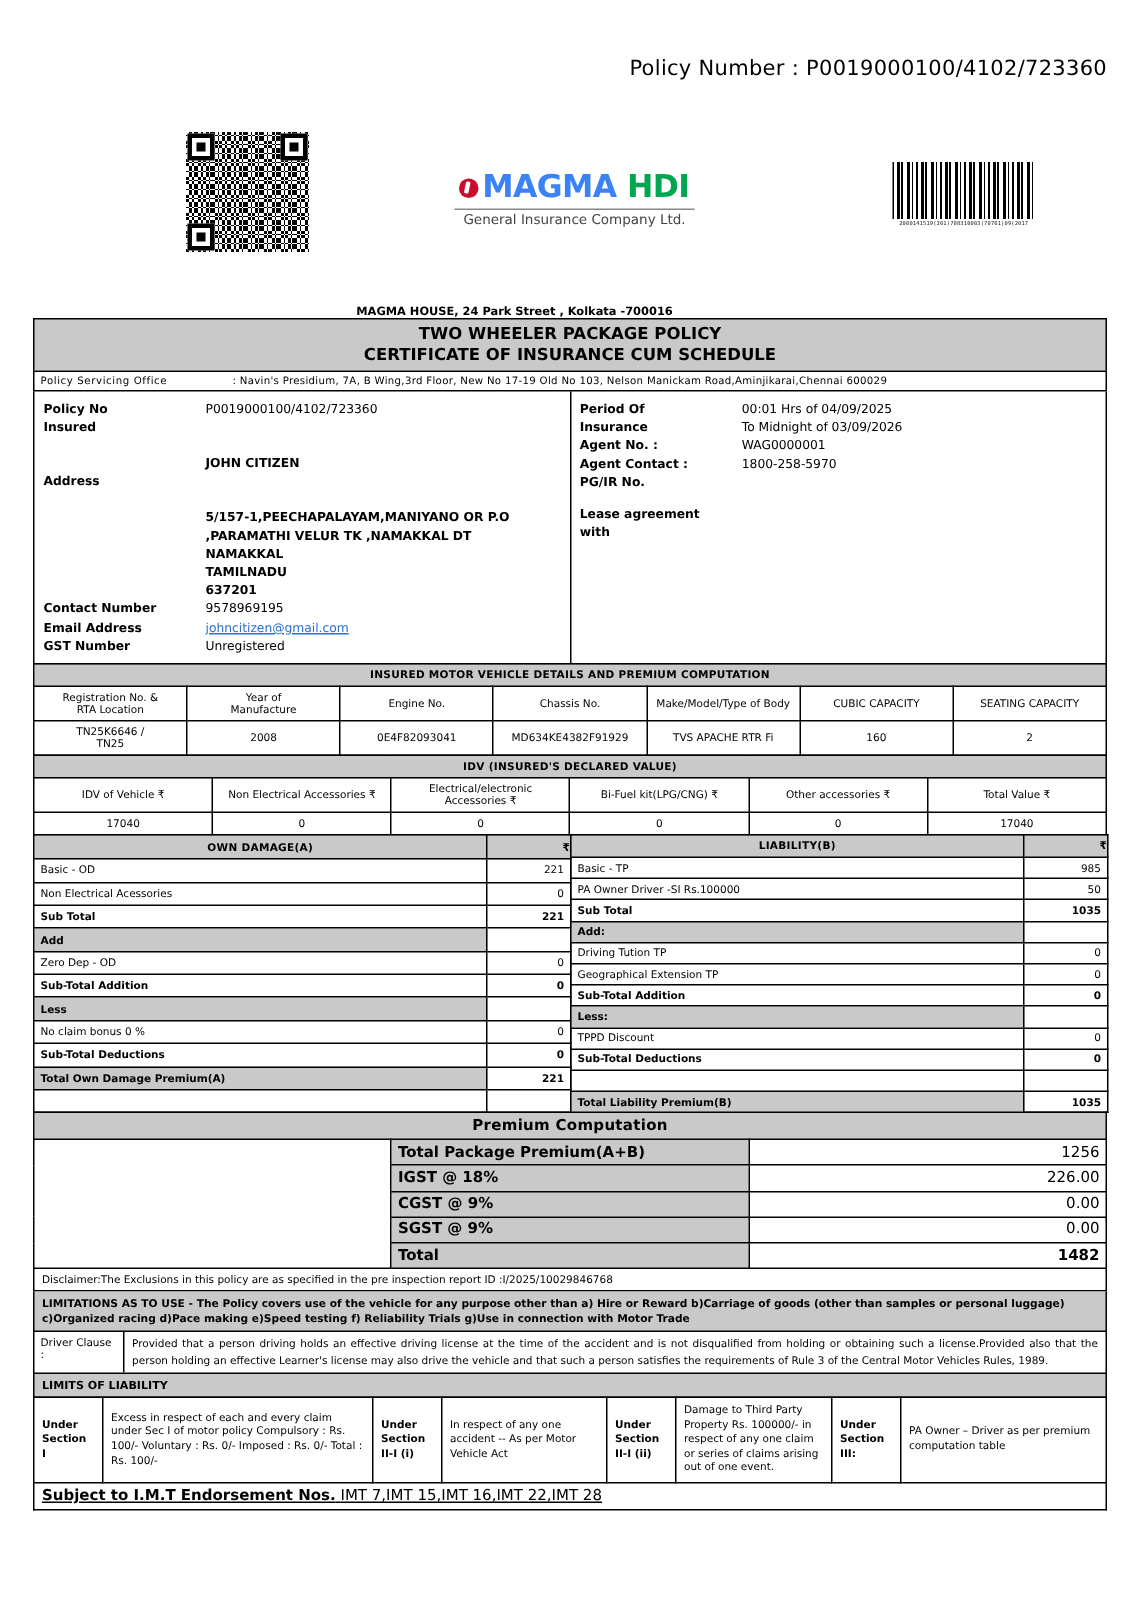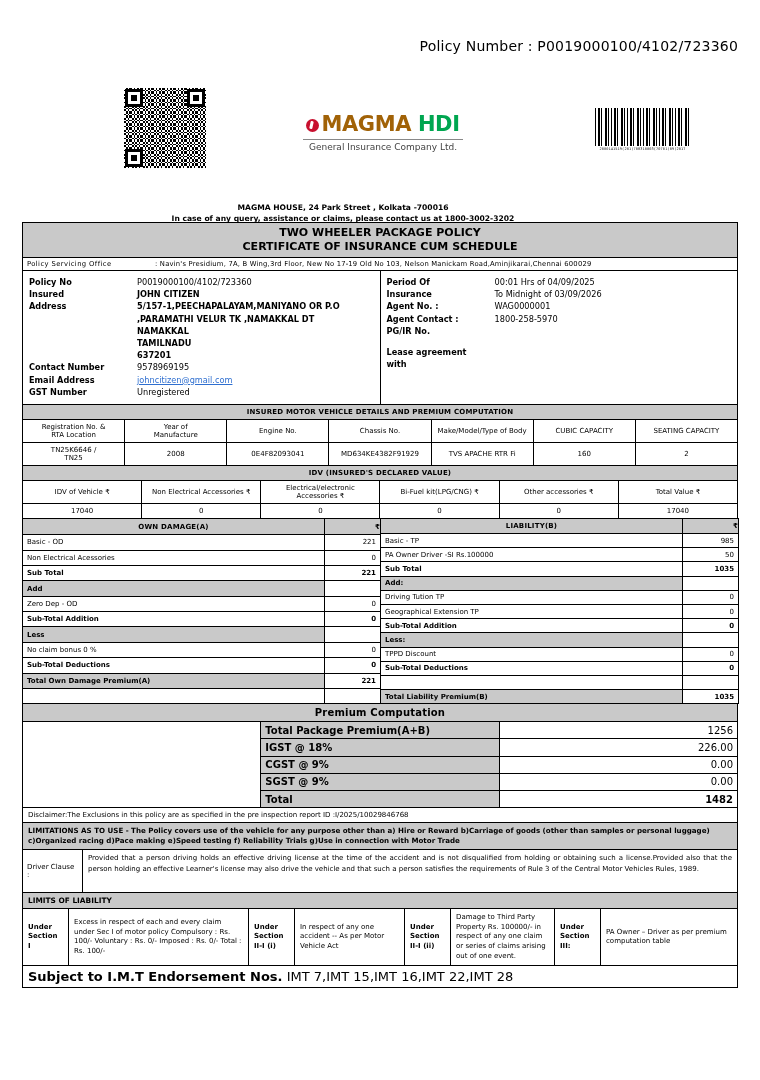--- a/index.html
+++ b/index.html
@@ -26,21 +26,21 @@
       repeating-linear-gradient(0deg,#000 0 2px,#fff 2px 5px,#000 5px 6px,#fff 6px 9px,#000 9px 11px,#fff 11px 12px);
     background-blend-mode:difference;
     border:0;
   }
   .qr .fp { position:absolute; width:18px; height:18px; border:3px solid #000; background:#fff; }
   .qr .fp::after{content:"";position:absolute;left:3px;top:3px;width:6px;height:6px;background:#000;}
   .qr .fp.tl{left:1px;top:1px;} .qr .fp.tr{right:1px;top:1px;} .qr .fp.bl{left:1px;bottom:1px;}
 
   .logo { position:absolute; left:303px; top:112px; width:160px; text-align:center; }
   .logo .l1 { font-size:21px; font-weight:bold; letter-spacing:-.4px; white-space:nowrap; font-family:"DejaVu Sans",sans-serif;}
-  .logo .l1 .mg { color:#a16207; }
+  .logo .l1 .mg { color:#3b82f6; }
   .logo .l1 .hdi { color:#00a650; }
   .logo .l1 .dot {
     display:inline-block;width:13px;height:13px;border-radius:50%;
     background:#c8102e;vertical-align:-1px;margin-right:2px;position:relative;
   }
   .logo .l1 .dot::after{content:"";position:absolute;left:4px;top:2px;width:3px;height:8px;background:#fff;border-radius:1px;transform:rotate(12deg);}
   .logo .l2 { font-size:9px; color:#444; margin-top:3px; border-top:1px solid #888; padding-top:2px; }
 
   .barcode {
     position:absolute; right:70px; top:108px; width:95px; height:38px;
@@ -48,21 +48,21 @@
       #000 0 1px,#fff 1px 3px,#000 3px 5px,#fff 5px 6px,#000 6px 7px,#fff 7px 10px,
       #000 10px 12px,#fff 12px 13px,#000 13px 14px,#fff 14px 16px);
   }
   .barcode-txt { position:absolute; right:70px; top:147px; width:95px; text-align:center;
     font-size:3.6px; letter-spacing:.1px; color:#222; font-family:"DejaVu Sans Mono",monospace;}
 
   .addr-block { position:absolute; top:202px; left:0; width:686px; text-align:center; }
   .addr-block div { font-size:7.6px; font-weight:bold; line-height:11px; }
 
   
-  .doc { position:absolute; left:22px; top:222px; width:716px; }
+  .doc { position:absolute; left:22px; top:212px; width:716px; }
   .band {
     background:#c9c9c9; border:1px solid #000; border-bottom:none;
     text-align:center; font-weight:bold; font-size:11px; line-height:13.5px; padding:3px 0 4px;
   }
   .band .sub { font-size:11px; }
 
   .servrow {
     border:1px solid #000; display:flex; font-size:6.8px; padding:2px 4px; align-items:center;
   }
   .servrow .lbl { width:128px; font-weight:normal; letter-spacing:.4px;}
@@ -86,50 +86,50 @@
   table.g td, table.g th {
     border:1px solid #000; font-size:7px; padding:3px 4px; vertical-align:middle;
   }
   .sec-head {
     background:#c9c9c9; text-align:center; font-weight:bold; font-size:7.6px;
     letter-spacing:.2px; padding:3px 0 !important;
   }
   .ctr { text-align:center; }
   .rt { text-align:right; }
   .gray { background:#c9c9c9; font-weight:bold; }
-  .b { font-weight:bold; }
+  .b { font-weight:bold;margin-top:24px; }
   .vh td { height:22px; }
 
   
   .prem { display:flex; width:716px; }
   .prem table { border-collapse:collapse; table-layout:fixed; }
   .prem td { border:1px solid #000; font-size:7px; padding:2.6px 4px; }
   .pl { width:358px; } .pr { width:358px; margin-left:-1px; }
   .pl .lab { width:302px; } .pl .amt { width:56px; text-align:right; }
   .pr .lab { width:302px; } .pr .amt { width:56px; text-align:right; }
 
   .pc-wrap { width:716px; border-collapse:collapse; table-layout:fixed; }
   .pc-wrap td { border:1px solid #000; font-size:10px; padding:2.6px 4px; }
 
   .disc { border:1px solid #000; border-top:none; font-size:7px; padding:3px 5px; }
   .limit {
     border:1px solid #000; border-top:none; background:#c9c9c9;
     font-size:7.1px; font-weight:bold; padding:3px 5px; line-height:10px;
   }
   .driver { display:flex; border:1px solid #000; border-top:none; }
-  .driver .dl { width:60px; border-right:1px solid #000; font-size:7px; padding:13px 4px; }
+  .driver .dl { width:60px; border-right:1px solid #000; font-size:7px; padding:3px 4px; }
   .driver .dr { flex:1; font-size:7px; padding:3px 5px; line-height:10.4px; text-align:justify; }
 
   .lol { border:1px solid #000; border-top:none; background:#c9c9c9;
          font-size:7.4px; font-weight:bold; padding:3px 5px; }
 
   table.lim { width:716px; border-collapse:collapse; table-layout:fixed; }
   table.lim td { border:1px solid #000; font-size:7px; padding:4px 5px; vertical-align:middle; line-height:9.6px;}
   table.lim td.sec { font-weight:bold; width:46px; }
-  .imt { border:1px solid #000; border-top:none; font-size:13px; padding:3px 5px; }
+  .imt { border:1px solid #000; border-top:none; font-size:10px; padding:3px 5px;text-decoration:underline; }
   .imt b { font-weight:bold; }
   .imt span { font-weight:normal; }
 </style>
 </head>
 <body>
 
 <div class="page">
 
   <div class="policy-no-line">Policy Number : P0019000100/4102/723360</div>
 

